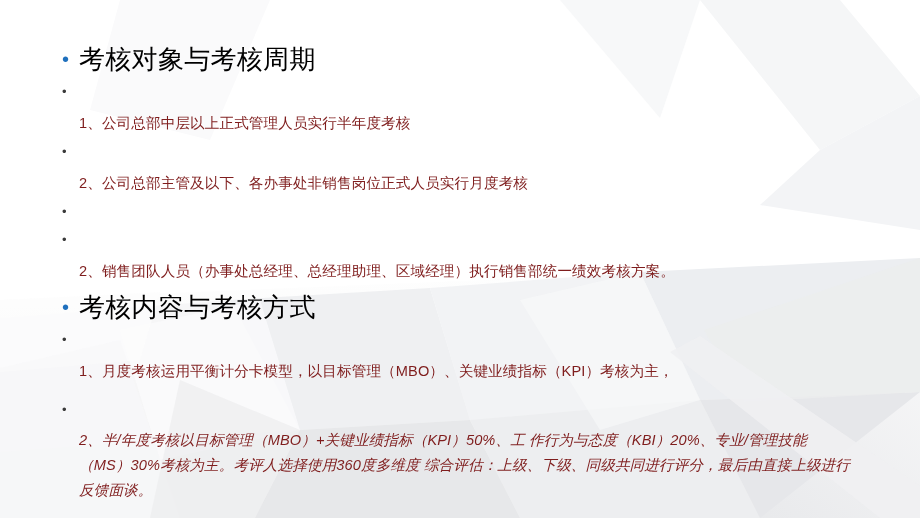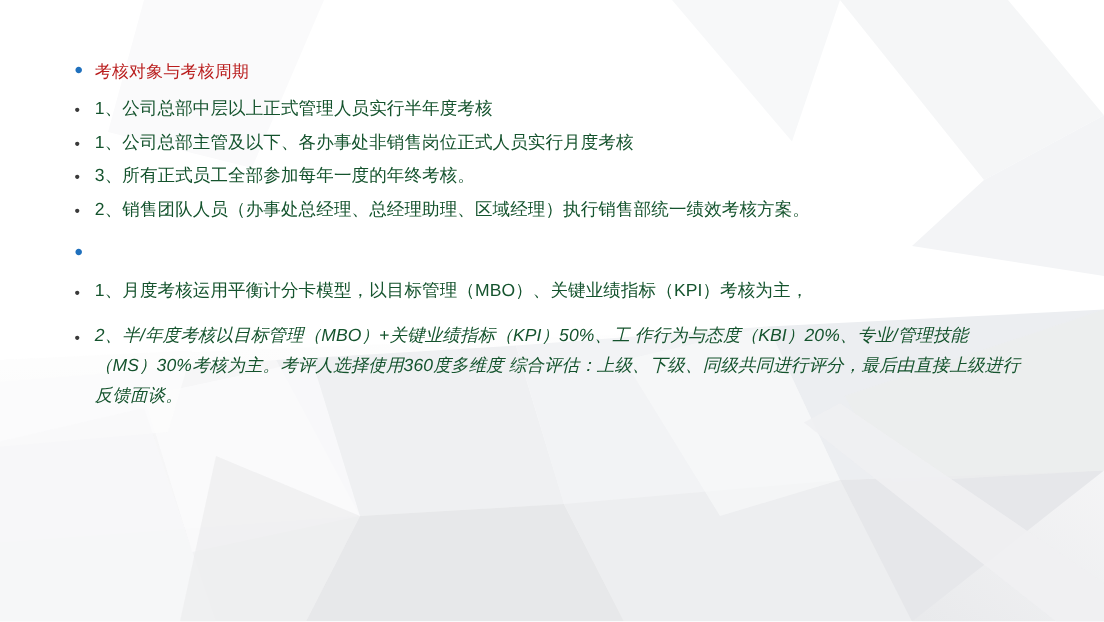--- a/index.html
+++ b/index.html
@@ -60,41 +60,42 @@
   .heading {
     margin-bottom: 3px;
   }
   .heading .bullet {
     width: 17px;
     color: #1f70bd;
     font-size: 20px;
     line-height: 31px;
   }
   .heading .txt {
-    color: #b91c1c;
-    font-size: 14px;
+    color: #000000;
+    font-size: 26px;
     line-height: 31px;
     letter-spacing: 0.3px;
     white-space: nowrap;
   }
 
   .body-line {
     margin-bottom: 1px;
   }
   .body-line .bullet {
     width: 17px;
     color: #3a3a3a;
     font-size: 13px;
     line-height: 27px;
   }
   .body-line .txt {
-    color: #14532d;
+    color: #7f1d1d;
     font-size: 14.6px;
     line-height: 27px;
     letter-spacing: 0.1px;
+    margin-top: 32px;
   }
   .body-line.para .txt {
     line-height: 25px;
     max-width: 780px;
     font-style: italic;
   }
 
   .spacer-sm { height: 6px; }
   .spacer-md { height: 10px; }
 </style>
@@ -160,41 +161,41 @@
         <span class="txt">考核对象与考核周期</span>
       </div>
 
       <div class="line body-line">
         <span class="bullet">•</span>
         <span class="txt">1、公司总部中层以上正式管理人员实行半年度考核</span>
       </div>
 
       <div class="line body-line">
         <span class="bullet">•</span>
-        <span class="txt"> 1、公司总部主管及以下、各办事处非销售岗位正式人员实行月度考核</span>
-      </div>
-
-      <div class="line body-line">
-        <span class="bullet">•</span>
-        <span class="txt">3、所有正式员工全部参加每年一度的年终考核。</span>
+        <span class="txt"> 2、公司总部主管及以下、各办事处非销售岗位正式人员实行月度考核</span>
+      </div>
+
+      <div class="line body-line">
+        <span class="bullet">•</span>
       </div>
 
       <div class="line body-line">
         <span class="bullet">•</span>
         <span class="txt">2、销售团队人员（办事处总经理、总经理助理、区域经理）执行销售部统一绩效考核方案。</span>
       </div>
 
     </div>
 
     <div class="spacer-sm"></div>
 
     <div class="block">
 
       <div class="line heading">
         <span class="bullet">•</span>
+        <span class="txt">考核内容与考核方式</span>
       </div>
 
       <div class="line body-line">
         <span class="bullet">•</span>
         <span class="txt">1、月度考核运用平衡计分卡模型，以目标管理（MBO）、关键业绩指标（KPI）考核为主，</span>
       </div>
 
       <div class="spacer-md"></div>
 
       <div class="line body-line para">

